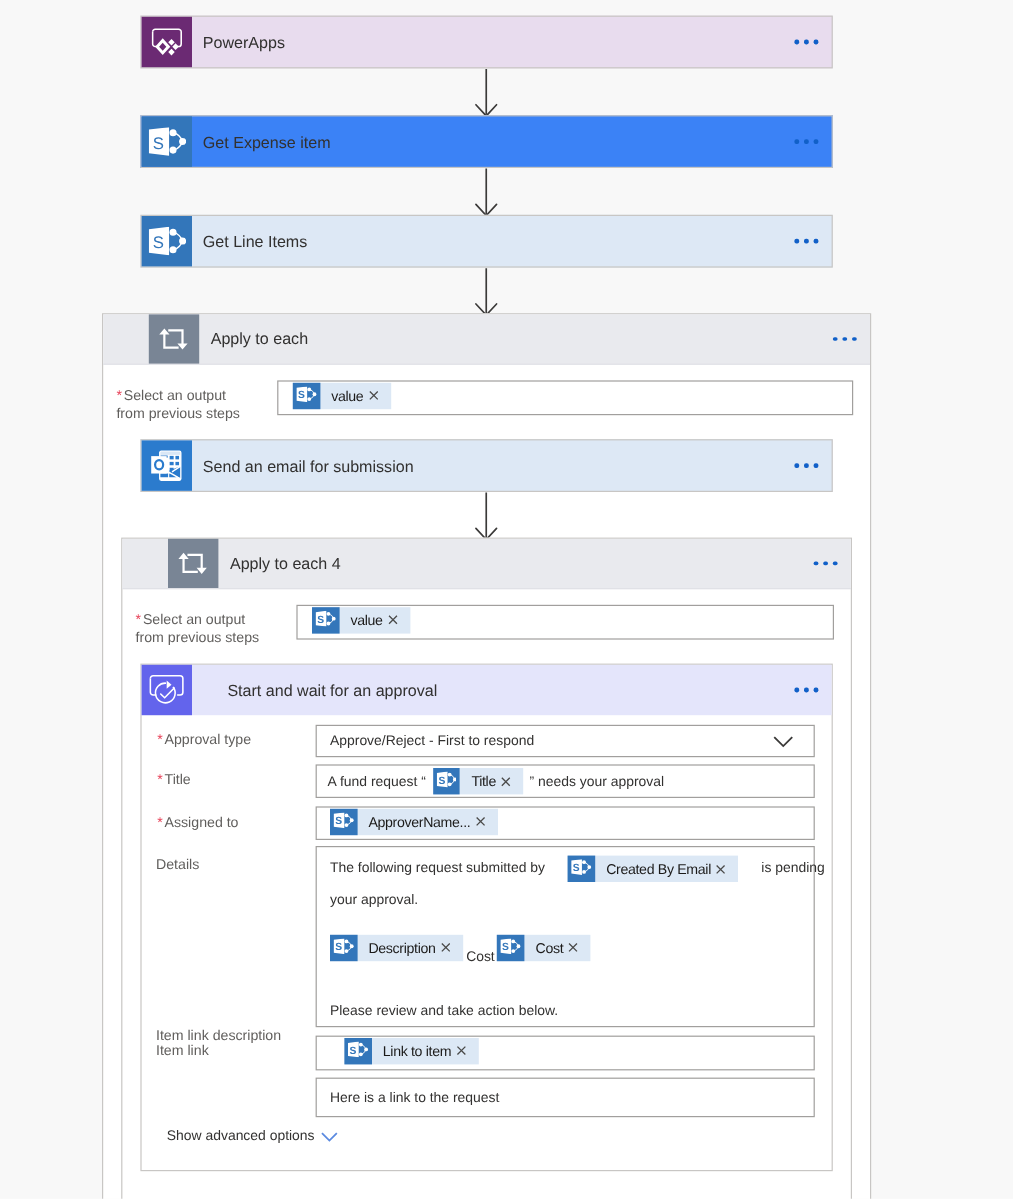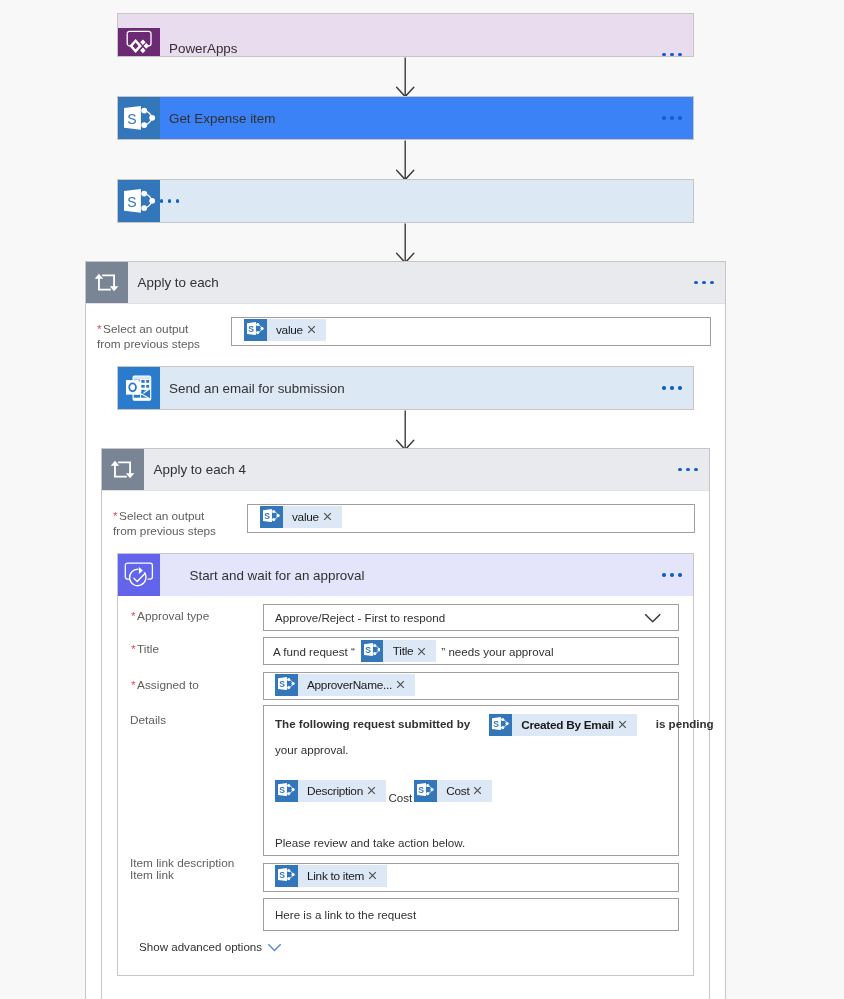--- a/index.html
+++ b/index.html
@@ -16,21 +16,21 @@
   .dots{display:flex;align-items:center;gap:4.6px;padding-right:11.3px;}
   .card .dots{display:flex;align-items:center;gap:4.6px;padding-right:11.3px;}
   .dot{width:3.4px;height:3.4px;border-radius:50%;background:#1160c8;}
 
   
   .conn{position:absolute;}
 
   
   .scope{position:absolute;border:1px solid #c8c6c4;background:#fff;box-sizing:border-box;}
   .scope-head{display:flex;align-items:stretch;height:42px;background:#e9eaee;
-        border-bottom:1px solid #e0e1e6;box-sizing:border-box;}
+        border-bottom:1px solid #e0e1e6;box-sizing:border-box;padding-left:38px;}
   .scope-head .ico{width:42px;flex:0 0 42px;background:#798595;display:flex;align-items:center;justify-content:center;}
   .scope-head .title{flex:1;display:flex;align-items:center;padding-left:9.6px;
         font-size:13.4px;color:#323130;}
   .scope-head .dots{display:flex;align-items:center;gap:4.6px;padding-right:11.3px;}
 
   
   .flabel{position:absolute;font-size:11.8px;color:#605e5c;line-height:14.5px;}
   .req{color:#e8475d;font-size:11.8px;padding-right:1.5px;}
   .inp{position:absolute;border:1px solid #a19f9d;background:#fff;box-sizing:border-box;
        display:flex;align-items:center;}
@@ -104,21 +104,21 @@
     <path d="M6.3 19.1H3.6a2.3 2.3 0 0 1-2.3-2.3V5.4" fill="none" stroke="#fff" stroke-width="1.3"></path>
     <path d="M20.2 12.4 A 8.2 8.2 0 1 1 14.4 9.3" fill="none" stroke="#fff" stroke-width="1.3"></path>
     <path d="M9.9 18.3 L13.2 21.5 L21.2 13.3" fill="none" stroke="#fff" stroke-width="1.3" stroke-linecap="round" stroke-linejoin="round"></path>
     <path d="M14.9 7.1 L18.9 10.6 L14.9 13.9 Z" fill="#fff"></path>
   </g>
 </defs>
   </svg>
 
 <div class="canvas">
 
-  <div class="card" style="left:117px;top:13px;width:577px;background:#e8dcee;align-items:flex-end;">
+  <div class="card" style="left:117px;top:13px;width:577px;background:#e8dcee;">
     <div class="ico" style="background:#6b2a73;">
       <svg width="26" height="26" viewBox="0 0 26 26" style="margin-top:2px;">
           <use href="#ic-powerapps"></use>
         </svg>
     </div>
     <div class="title">PowerApps</div>
     <div class="dots">
       <span class="dot"></span>
       <span class="dot"></span>
       <span class="dot"></span>
@@ -148,20 +148,21 @@
     <path d="M11.2 0.5 V38.5" stroke="#3b3a39" stroke-width="1.4" fill="none"></path>
     <path d="M2.6 30.3 L11.2 39.6 L19.8 30.3" stroke="#3b3a39" stroke-width="1.4" fill="none" stroke-linecap="round"></path>
   </svg>
 
   <div class="card" style="left:117px;top:179px;width:577px;background:#dde8f5;">
     <div class="ico" style="background:#3376ba;">
       <svg width="31.2" height="24" viewBox="0 0 31.2 24" style="margin-left:1px">
           <use href="#ic-sharepoint"></use>
         </svg>
     </div>
+    <div class="title">Get Line Items</div>
     <div class="dots">
       <span class="dot"></span>
       <span class="dot"></span>
       <span class="dot"></span>
     </div>
   </div>
 
   <svg class="conn" style="left:394px;top:223px;width:24px;height:42px">
     <path d="M11.2 0.5 V38.5" stroke="#3b3a39" stroke-width="1.4" fill="none"></path>
     <path d="M2.6 30.3 L11.2 39.6 L19.8 30.3" stroke="#3b3a39" stroke-width="1.4" fill="none" stroke-linecap="round"></path>
@@ -321,21 +322,21 @@
             <path d="M1.2 1.2 L7.8 7.8 M7.8 1.2 L1.2 7.8" stroke="#4a4a49" stroke-width="1.1"></path>
           </svg>
         </span>
     </span>
   </div>
 
   <div class="flabel" style="left:130px;top:713px;">
     <span>Details</span>
   </div>
   <div class="inp" style="left:263px;top:705px;width:416px;height:151px;display:block;padding:0;">
-    <div style="position:absolute;left:11px;top:7px;font-size:11.6px;color:#323130;line-height:22px;white-space:nowrap;font-weight:bold;">
+    <div style="position:absolute;left:11px;top:7px;font-size:11.6px;color:#323130;line-height:22px;white-space:nowrap;">
       <span>The following request submitted by</span><span class="chip" style="margin:0 19px;">
         <span class="cico">
           <svg width="16.7" height="13.1" viewBox="0 0 16.7 13.1">
               <use href="#ic-sharepoint-sm"></use>
             </svg>
         </span>
         <span class="ctext">Created By Email</span>
         <span class="cx">
             <svg width="9" height="9" viewBox="0 0 9 9">
               <path d="M1.2 1.2 L7.8 7.8 M7.8 1.2 L1.2 7.8" stroke="#4a4a49" stroke-width="1.1"></path>
@@ -370,21 +371,21 @@
             </svg>
           </span>
       </span>
     </div>
     <div style="position:absolute;left:11px;top:126px;font-size:11.6px;color:#323130;line-height:22px;">Please review and take action below.</div>
   </div>
 
   <div class="flabel" style="left:130px;top:868px;">
     <span>Item link</span>
   </div>
-  <div class="inp" style="left:263px;top:863px;width:416px;height:29px;">
+  <div class="inp" style="left:263px;top:863px;width:416px;height:29px;padding-left:12px;">
     <span class="chip" style="margin-left:11px;margin-bottom:4px;">
       <span class="cico">
         <svg width="16.7" height="13.1" viewBox="0 0 16.7 13.1">
             <use href="#ic-sharepoint-sm"></use>
           </svg>
       </span>
       <span class="ctext">Link to item</span>
       <span class="cx">
           <svg width="9" height="9" viewBox="0 0 9 9">
             <path d="M1.2 1.2 L7.8 7.8 M7.8 1.2 L1.2 7.8" stroke="#4a4a49" stroke-width="1.1"></path>

